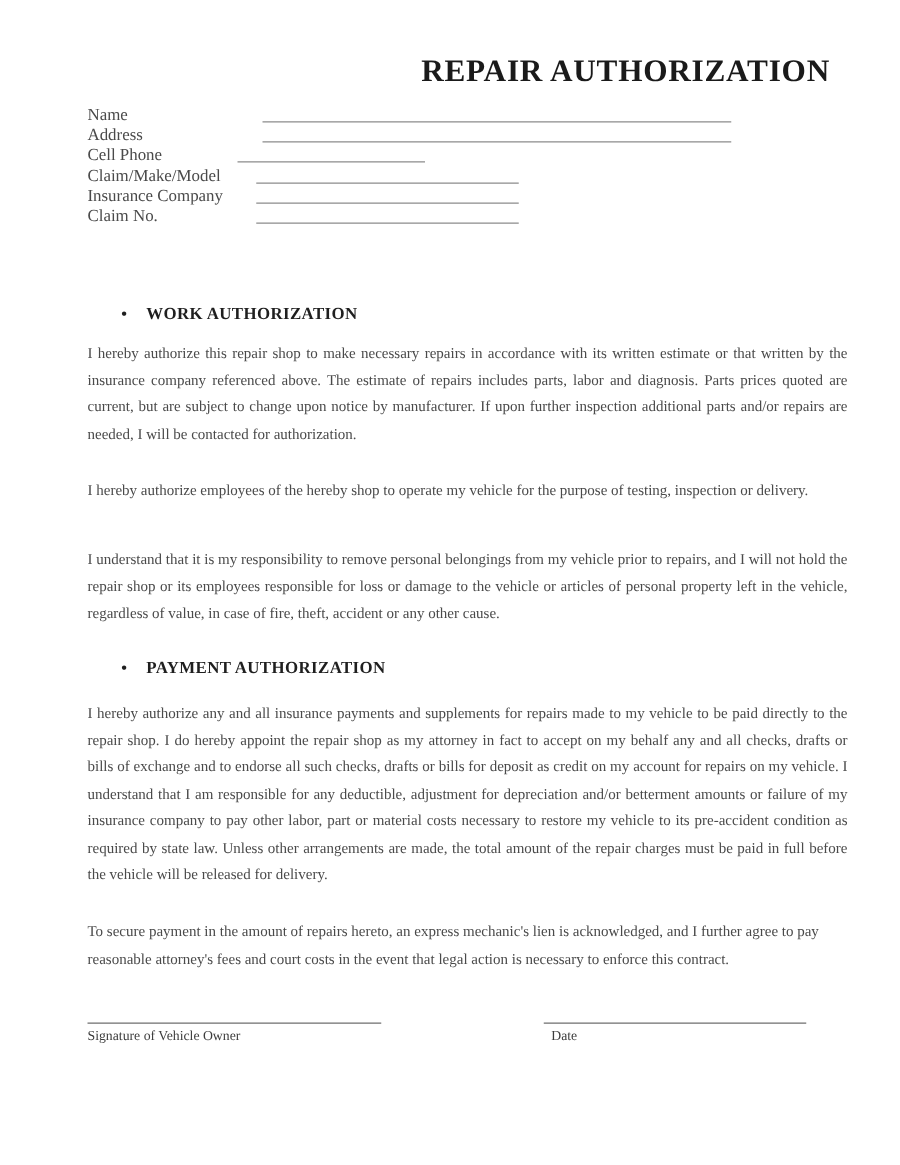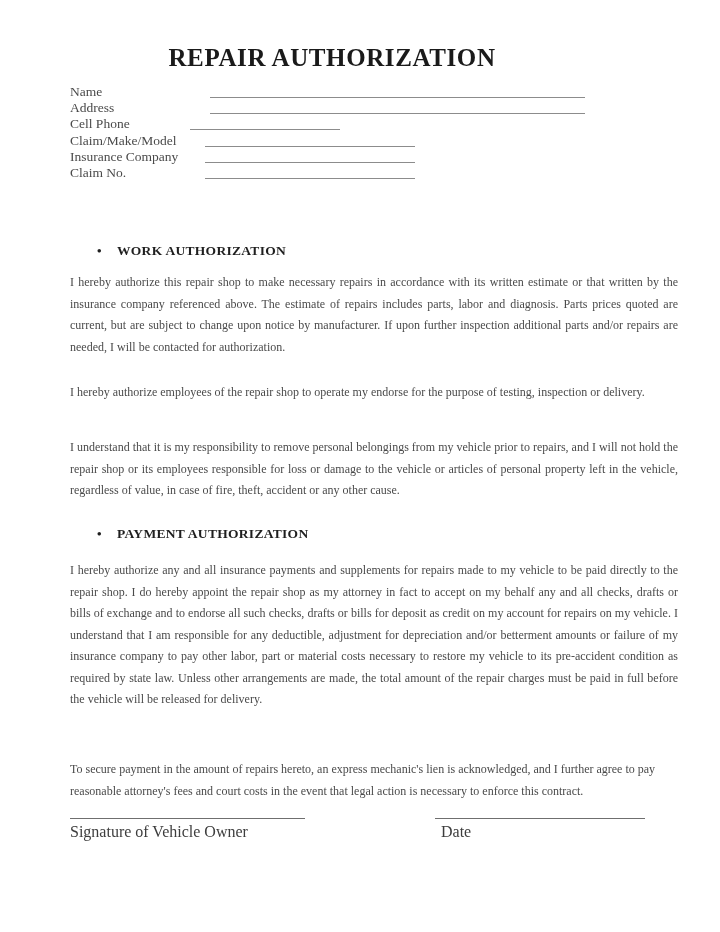--- a/index.html
+++ b/index.html
@@ -22,21 +22,21 @@
     background: #ffffff;
     overflow: hidden;
   }
 
   
   .doc-title {
     position: absolute;
     left: 0;
     top: 44px;
     width: 664px;
-    text-align: center;
+    text-align: right;
     font-size: 25px;
     font-weight: bold;
     letter-spacing: 0.6px;
     color: #1a1a1a;
     font-family: "Liberation Serif", "DejaVu Serif", serif;
   }
 
   
   .form-block {
     position: absolute;
@@ -99,21 +99,21 @@
   }
 
   
   .sig-line {
     position: absolute;
     border-bottom: 1px solid #6f6f6f;
     height: 0;
   }
   .sig-label {
     position: absolute;
-    font-size: 16px;
+    font-size: 11px;
     color: #3d3d3d;
     white-space: nowrap;
   }
 </style>
 </head>
 <body>
 
 <div class="page">
 
   <div class="doc-title">REPAIR AUTHORIZATION</div>
@@ -154,32 +154,32 @@
 
   </div>
 
   <div class="section-head" style="left:117px; top:243px;">
     <span class="bullet">•</span>
     <span>WORK AUTHORIZATION</span>
   </div>
 
   <div class="para" style="top:272px;">I hereby authorize this repair shop to make necessary repairs in accordance with its written estimate or that written by the insurance company referenced above.  The estimate of repairs includes parts, labor and diagnosis.  Parts prices quoted are current, but are subject to change upon notice by manufacturer.  If upon further inspection additional parts and/or repairs are needed, I will be contacted for authorization.</div>
 
-  <div class="para" style="top:382px;">I hereby authorize employees of the repair shop to operate my endorse for the purpose of testing, inspection or delivery.</div>
+  <div class="para" style="top:382px;">I hereby authorize employees of the hereby shop to operate my vehicle for the purpose of testing, inspection or delivery.</div>
 
   <div class="para" style="top:437px;">I understand that it is my responsibility to remove personal belongings from my vehicle prior to repairs, and I will not hold the repair shop or its employees responsible for loss or damage to the vehicle or articles of personal property left in the vehicle, regardless of value, in case of fire, theft, accident or any other cause.</div>
 
   <div class="section-head" style="left:117px; top:526px;">
     <span class="bullet">•</span>
     <span>PAYMENT AUTHORIZATION</span>
   </div>
 
   <div class="para" style="top:560px;">I hereby authorize any and all insurance payments and supplements for repairs made to my vehicle to be paid directly to the repair shop.  I do hereby appoint the repair shop as my attorney in fact to accept on my behalf any and all checks, drafts or bills of exchange and to endorse all such checks, drafts or bills for deposit as credit on my account for repairs on my vehicle.  I understand that I am responsible for any deductible, adjustment for depreciation and/or betterment amounts or failure of my insurance company to pay other labor, part or material costs necessary to restore my vehicle to its pre-accident condition as required by state law.  Unless other arrangements are made, the total amount of the repair charges must be paid in full before the vehicle will be released for delivery.</div>
 
-  <div class="para left-align" style="top:759px;">To secure payment in the amount of repairs hereto, an express mechanic's lien is acknowledged, and I further agree to pay reasonable attorney's fees and court costs in the event that legal action is necessary to enforce this contract.</div>
+  <div class="para left-align" style="top:735px;">To secure payment in the amount of repairs hereto, an express mechanic's lien is acknowledged, and I further agree to pay reasonable attorney's fees and court costs in the event that legal action is necessary to enforce this contract.</div>
 
   <div>
     <span class="sig-line" style="left:70px; top:818px; width:235px;"></span>
     <span class="sig-label" style="left:70px; top:823px;">Signature of Vehicle Owner</span>
 
     <span class="sig-line" style="left:435px; top:818px; width:210px;"></span>
     <span class="sig-label" style="left:441px; top:823px;">Date</span>
   </div>
 
 </div>

